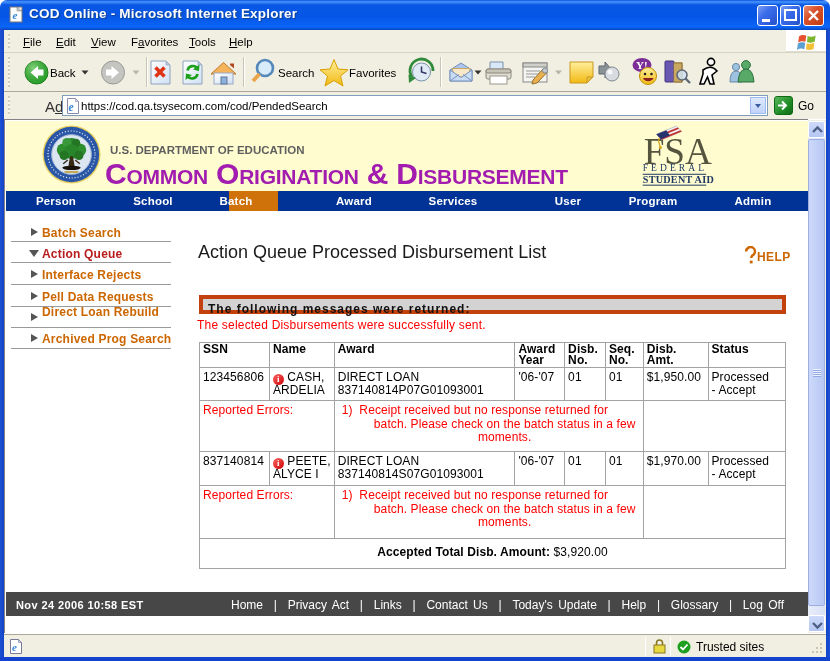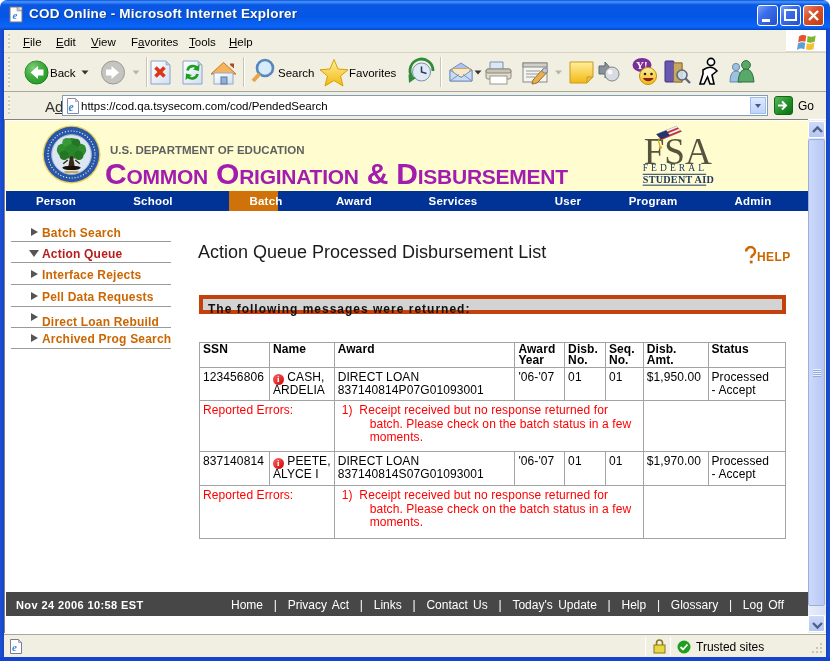--- a/index.html
+++ b/index.html
@@ -74,21 +74,21 @@
 #msgbox .mt { position:absolute; left:5px; top:3px; font-size:12px; font-weight:bold; color:#111; letter-spacing:1.0px; }
 #redmsg { position:absolute; left:192px; top:198px; font-size:12px; color:#f00; letter-spacing:0.2px; }
 
 
 #dtable { position:absolute; left:194px; top:222px; width:587px; border-collapse:collapse; font-size:12px; letter-spacing:0.1px; line-height:13px; }
 #dtable td, #dtable th { border:1px solid #a3a3a3; vertical-align:top; padding:3px 3px 3px 3px; }
 #dtable th { padding:1px 3px; line-height:11px; }
 #dtable th { text-align:left; }
 .err td { color:#f00; }
 .err td { padding-top:4px; padding-bottom:6px; line-height:13.5px; }
-.e2 { margin-left:28px; }
+.e2 { margin-left:28px;text-align:center; }
 .redi { display:inline-block; width:11px; height:11px; border-radius:5.5px; background:linear-gradient(135deg,#f66,#c00); color:#fff; font-size:9px; font-weight:bold; font-family:"Liberation Serif",serif; text-align:center; line-height:10px; vertical-align:-1px; margin-bottom:-2px; }
 
 
 #pfooter { position:absolute; left:1px; top:472px; width:803px; height:24px; background:#474747; color:#fff; }
 #pfooter .date { position:absolute; left:10px; top:7px; font-size:11px; font-weight:bold; letter-spacing:0.4px; }
 #pfooter .links { position:absolute; left:225px; top:6px; font-size:12px; letter-spacing:0px; word-spacing:2.05px; white-space:nowrap; }
 
 
 #scrollbar { position:absolute; left:808px; top:120px; width:18px; height:513px; background:#f0f0e8; }
 .sbtn { position:absolute; left:0; width:17px; height:17px; border:1px solid #fff; border-radius:2px;
@@ -327,56 +327,57 @@
         <text x="3" y="52" font-family="Liberation Serif" font-size="10.5" fill="#1f3864" letter-spacing="3.4">FEDERAL</text>
         <rect x="3" y="54.6" width="70" height="1.1" fill="#1f3864"></rect>
         <text x="3" y="65" font-family="Liberation Serif" font-size="11.2" font-weight="bold" fill="#1f3864" letter-spacing="0.3">STUDENT AID</text>
         <rect x="3" y="66.6" width="70" height="1.1" fill="#1f3864"></rect>
       </svg>
     </div>
     <div id="nav">
       <div id="navbatch"></div>
       <div class="t" style="left:50px;">Person</div>
       <div class="t" style="left:147px;">School</div>
-      <div class="t" style="left:260px;">Batch</div>
+      <div class="t" style="left:230px;">Batch</div>
       <div class="t" style="left:348px;">Award</div>
       <div class="t" style="left:447px;">Services</div>
       <div class="t" style="left:547px;margin-left:15px;">User</div>
       <div class="t" style="left:647px;">Program</div>
       <div class="t" style="left:747px;">Admin</div>
     </div>
 
     <div class="sarr" style="top:108px;"></div>
       <div class="stxt" style="top:106px;">Batch Search</div>
       <div class="sline" style="top:121px;"></div>
     <div class="sarrd" style="top:130px;"></div>
       <div class="stxt sgray" style="top:127px;">Action Queue</div>
       <div class="sline" style="top:142px;"></div>
     <div class="sarr" style="top:150px;"></div>
       <div class="stxt" style="top:148px;">Interface Rejects</div>
       <div class="sline" style="top:164px;"></div>
     <div class="sarr" style="top:172px;"></div>
       <div class="stxt" style="top:170px;">Pell Data Requests</div>
       <div class="sline" style="top:186px;"></div>
     <div class="sarr" style="top:193px;"></div>
-      <div class="stxt" style="top:195px;">Direct Loan Rebuild</div>
+      <div class="stxt" style="top:185px;">Direct Loan Rebuild</div>
       <div class="sline" style="top:207px;"></div>
     <div class="sarr" style="top:214px;"></div>
       <div class="stxt" style="top:212px;">Archived Prog Search</div>
       <div class="sline" style="top:228px;"></div>
 
     <div id="h1">Action Queue Processed Disbursement List</div>
     <div id="help"><svg width="13" height="19" viewBox="0 0 13 19">
           <path d="M2.2 5.4 a4.4 4.4 0 1 1 6.8 3.7 q-1.8 1 -1.8 2.9" fill="none" stroke="#cc6600" stroke-width="2.4"></path>
           <rect x="5.8" y="14.6" width="2.8" height="2.8" fill="#cc6600"></rect>
         </svg><span class="h">HELP</span></div>
 
     <div id="msgbox">
         <div class="mt">The following messages were returned:</div>
       </div>
+    <div id="redmsg">The selected Disbursements were successfully sent.</div>
 
     <table id="dtable">
       <colgroup>
         <col style="width:70px">
           <col style="width:63px">
           <col style="width:182px">
           <col style="width:50px">
           <col style="width:41px">
           <col style="width:38px">
           <col style="width:65px">
@@ -416,20 +417,23 @@
         <td>01</td>
         <td>01</td>
         <td>$1,970.00</td>
         <td>Processed<br>- Accept</td>
       </tr>
       <tr class="err" style="height:53px;">
         <td colspan="2">Reported Errors:</td>
         <td colspan="4" style="padding-left:7px;">1)&nbsp;&nbsp;Receipt received but no response returned for<div class="e2">batch. Please check on the batch status in a few</div><div class="e2">moments.</div></td>
         <td colspan="2"></td>
       </tr>
+      <tr style="height:30px;">
+        <td colspan="8" style="text-align:center; padding-top:7px;"><b>Accepted Total Disb. Amount:</b> $3,920.00</td>
+      </tr>
     </tbody>
       </table>
 
     <div id="pfooter">
       <div class="date">Nov 24 2006 10:58 EST</div>
       <div class="links">Home&nbsp;&nbsp;|&nbsp;&nbsp;Privacy Act&nbsp;&nbsp;|&nbsp;&nbsp;Links&nbsp;&nbsp;|&nbsp;&nbsp;Contact Us&nbsp;&nbsp;|&nbsp;&nbsp;Today's Update&nbsp;&nbsp;|&nbsp;&nbsp;Help&nbsp;&nbsp;|&nbsp;&nbsp;Glossary&nbsp;&nbsp;|&nbsp;&nbsp;Log Off</div>
     </div>
   </div>
 
   <div id="scrollbar">

